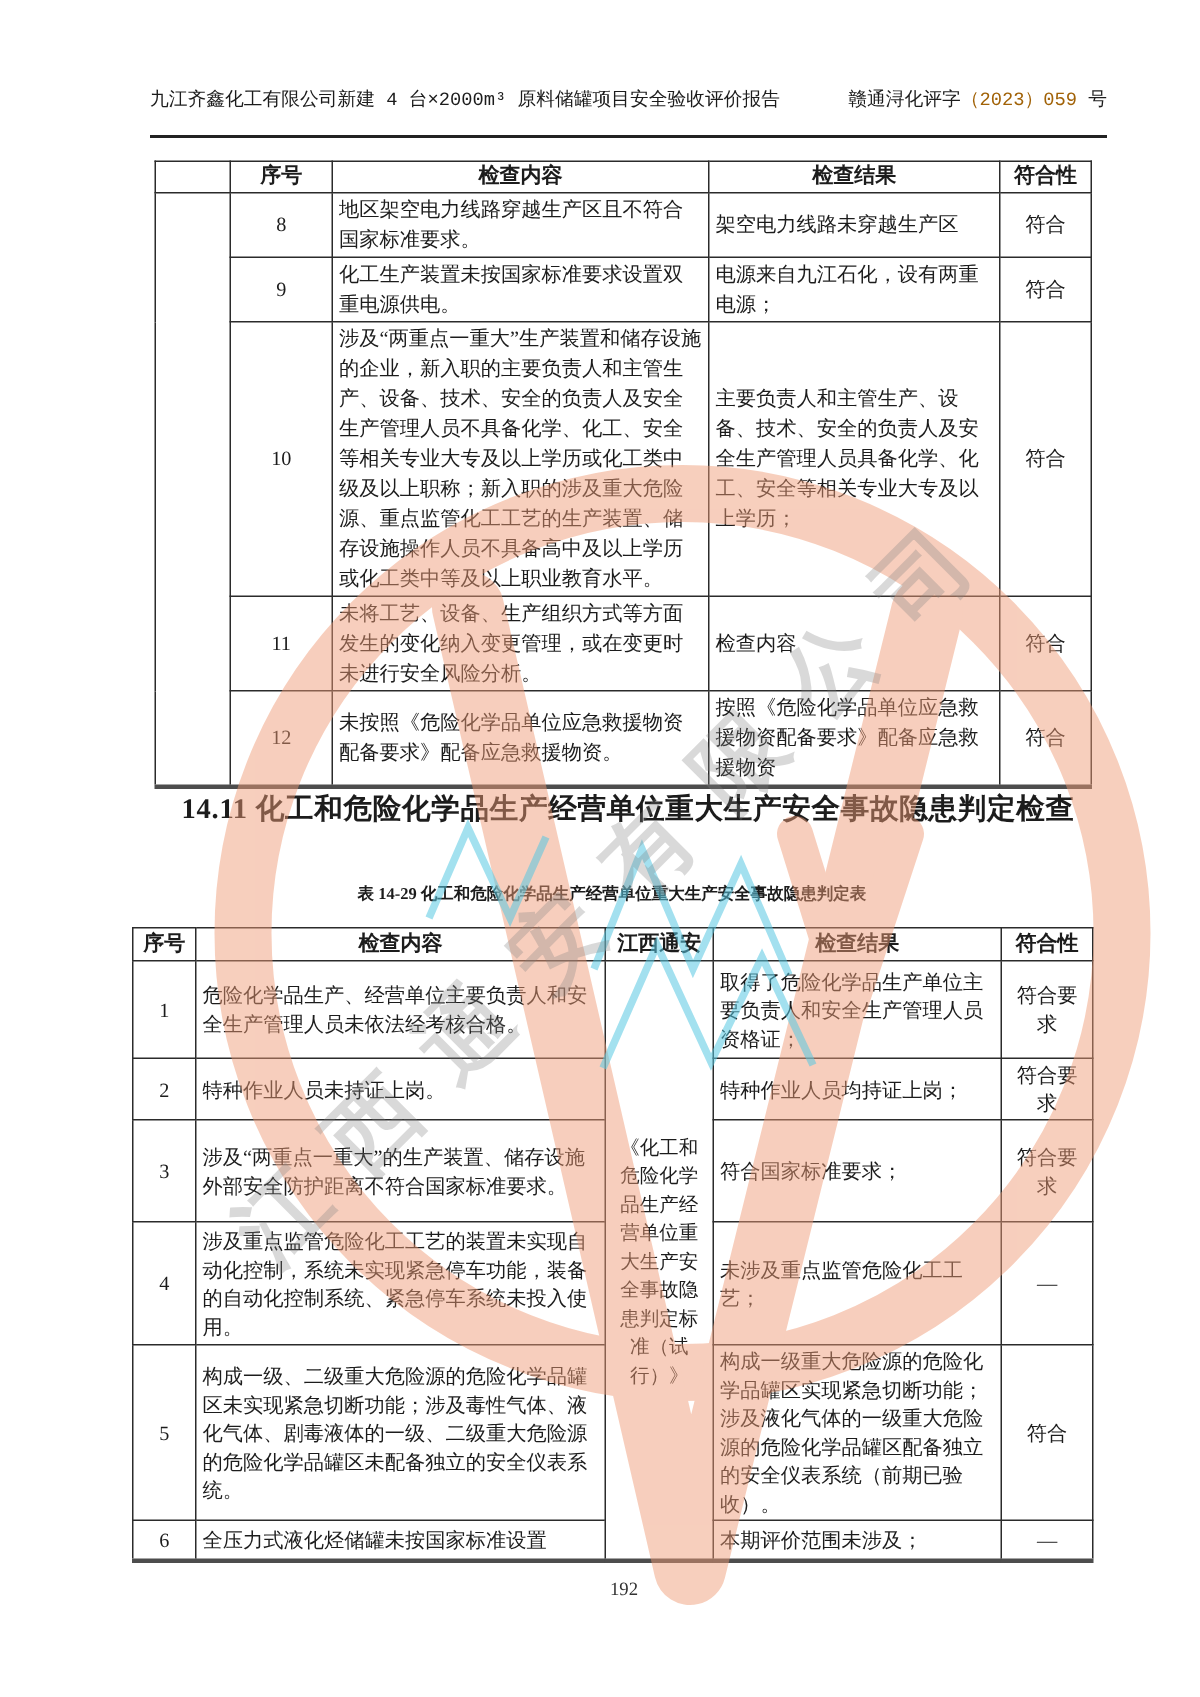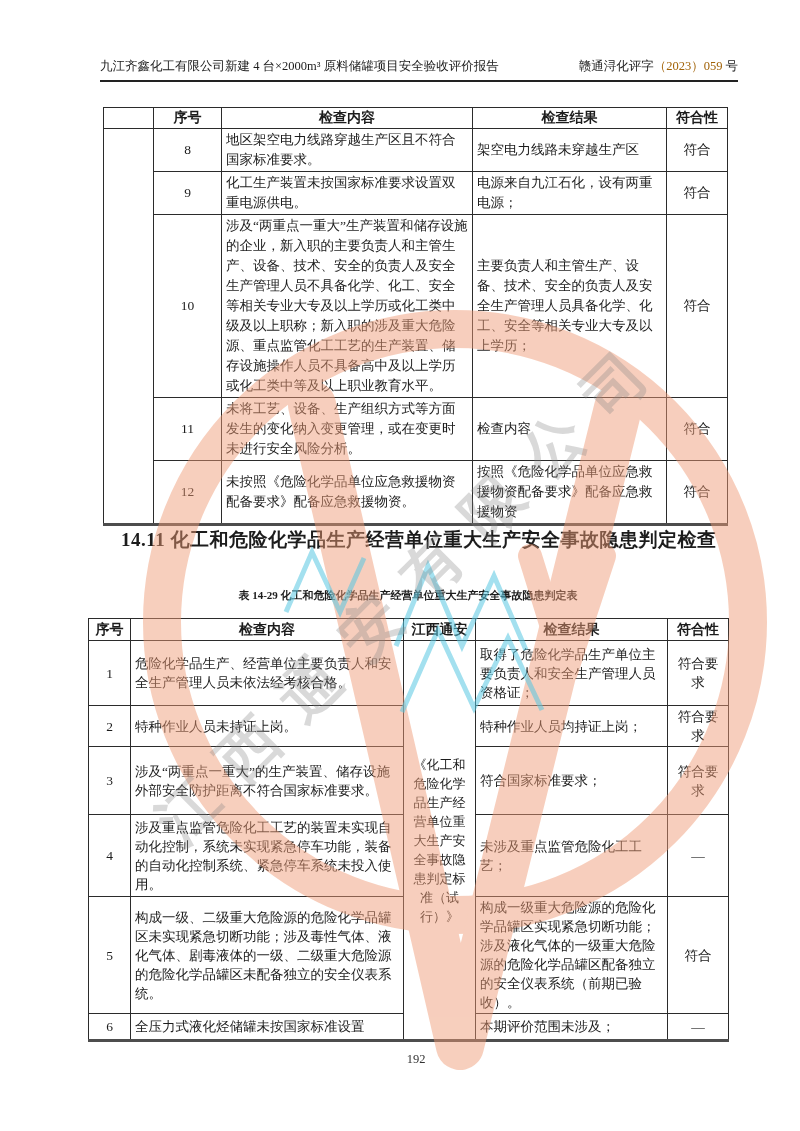--- a/index.html
+++ b/index.html
@@ -12,23 +12,24 @@
     color: #1c1c1c;
     overflow: hidden;
   }
 
   
   .hdr {
     position: absolute;
     left: 100px; top: 58px; width: 638px;
     display: flex; justify-content: space-between; align-items: flex-end;
     border-bottom: 2px solid #222;
-    padding-bottom: 5px;
+    padding-bottom: 15px;
     font-size: 12.5px;
     white-space: nowrap;
+    font-family: Liberation Mono, monospace;
   }
   .hdr .red { color: #a16207; }
 
   
   table.doc {
     position: absolute;
     border-collapse: collapse;
     table-layout: fixed;
     font-size: 13.5px;
   }

